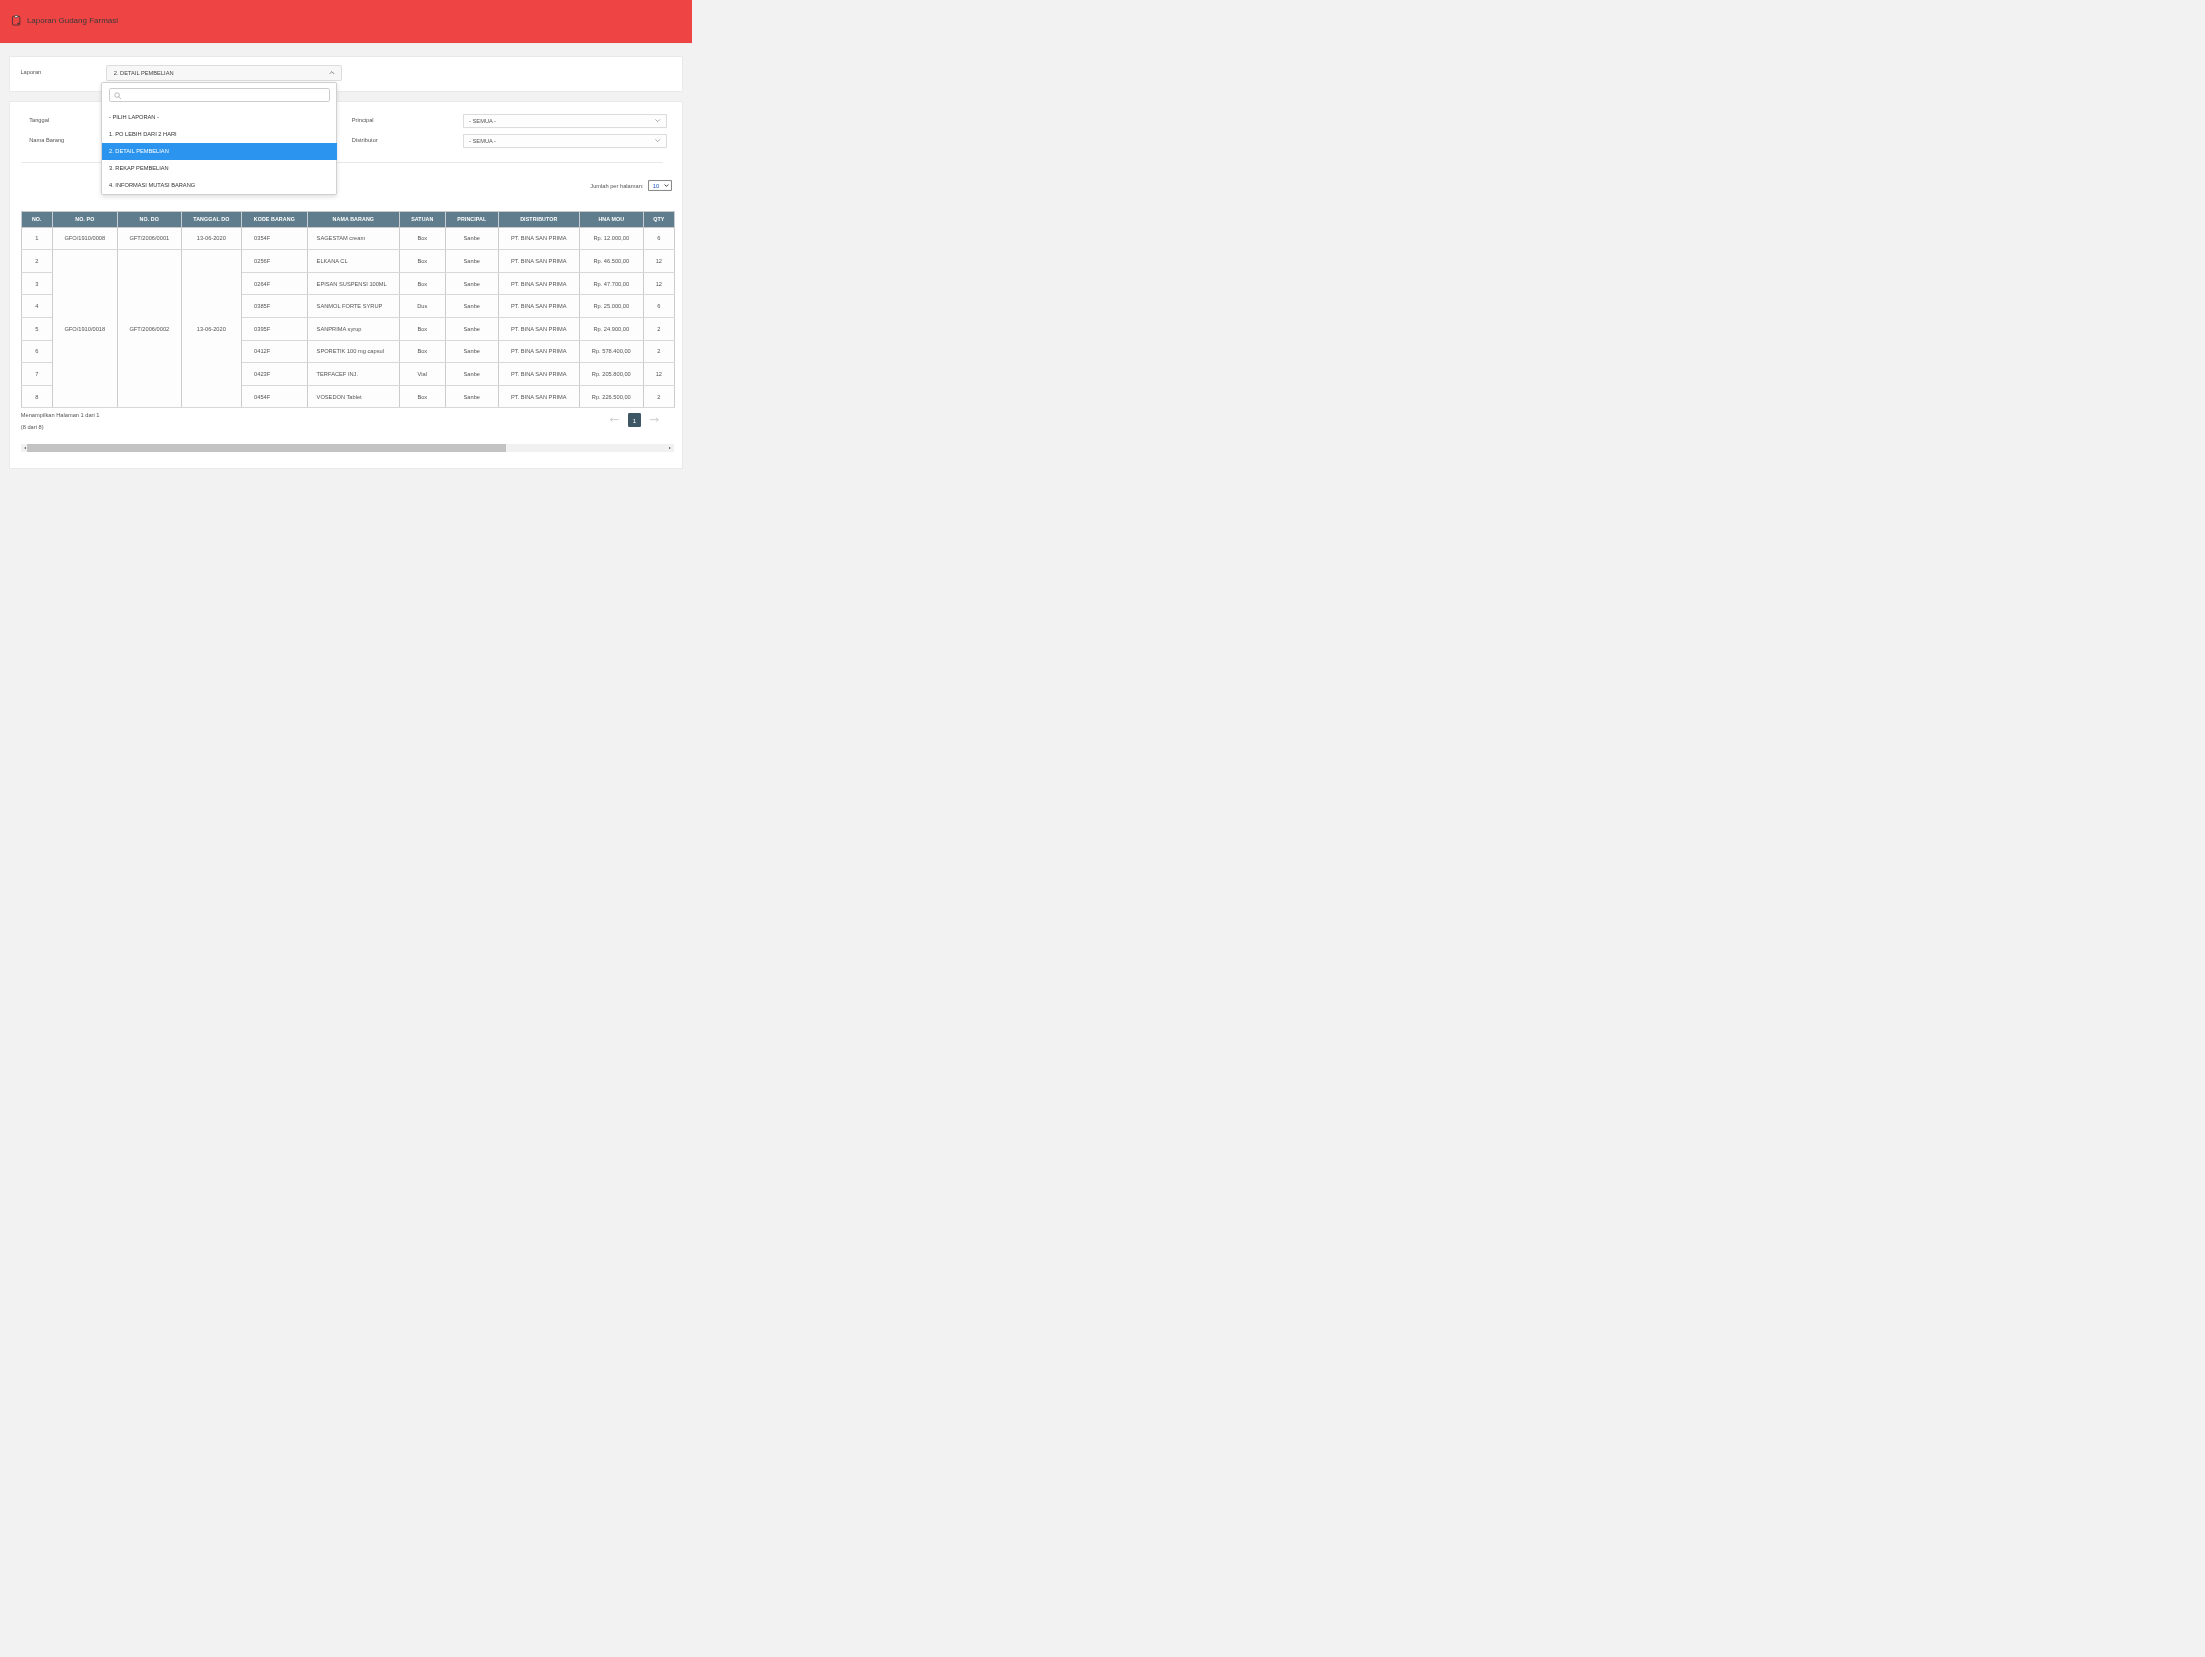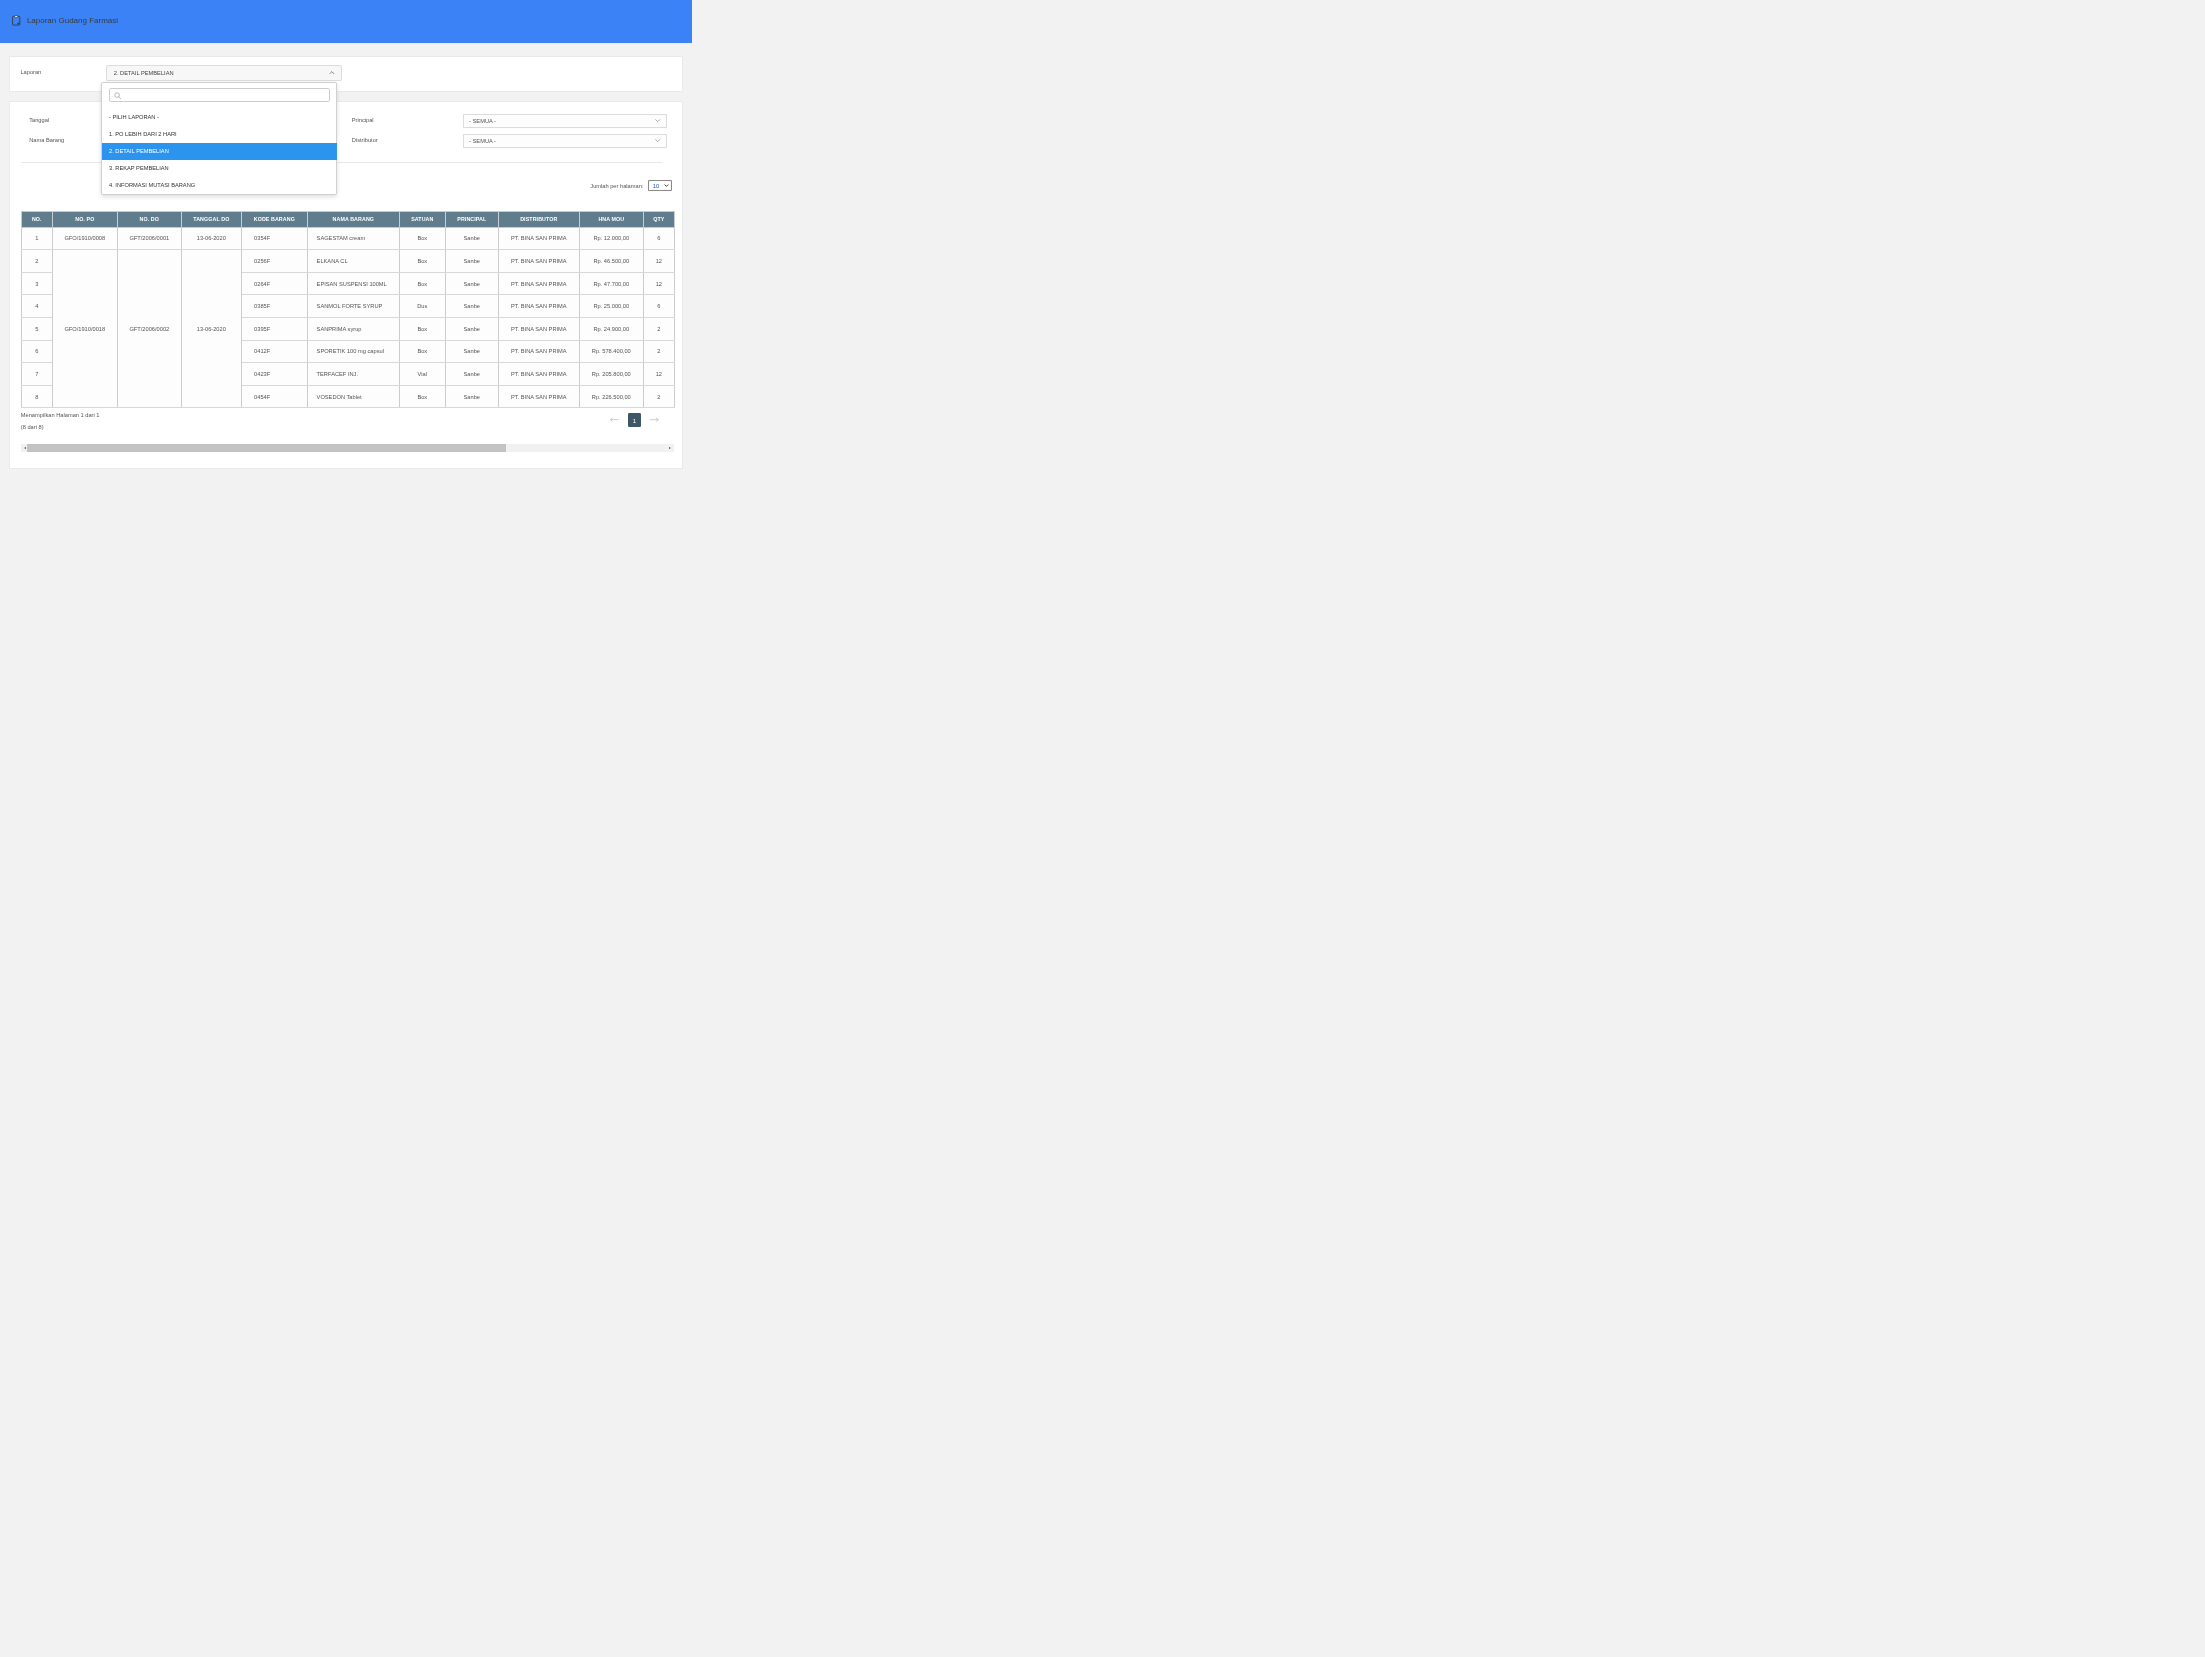--- a/index.html
+++ b/index.html
@@ -4,21 +4,21 @@
 <style>
   html,body{margin:0;padding:0;}
   body{
     font-family:"Liberation Sans", sans-serif;
     background:#f2f2f2;
     -webkit-font-smoothing:antialiased;
   }
   .viewport{position:relative;width:692px;height:474px;background:var(--page-bg,#f2f2f2);overflow:hidden;}
 
   
-  .top-header{position:absolute;left:0;top:0;width:692px;height:43px;background:#3b82f6;border-bottom:0.4px solid #ececec;}
+  .top-header{position:absolute;left:0;top:0;width:692px;height:43px;background:#ef4444;border-bottom:0.4px solid #ececec;}
   .title-wrap{position:absolute;left:12.3px;top:15px;display:flex;align-items:center;gap:5.3px;}
   .page-title{font-size:8px;color:#3a3a3a;}
 
   
   .panel{position:absolute;background:#ffffff;border:0.4px solid #e9e9e9;border-radius:0.9px;box-sizing:border-box;}
   .panel-laporan{left:8.8px;top:56px;width:674px;height:36px;}
   .panel-main{left:8.8px;top:101px;width:674px;height:368px;}
 
   .field-label{position:absolute;font-size:5.7px;color:#555;}
 

